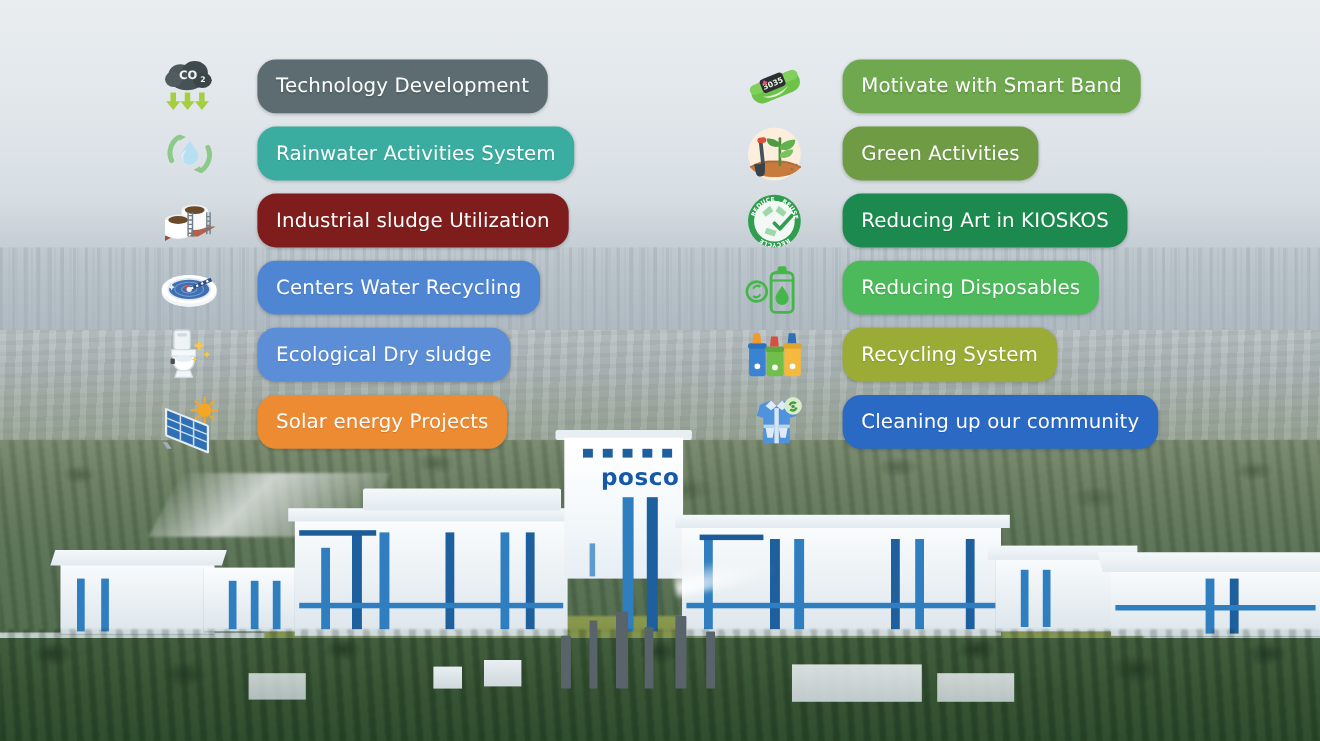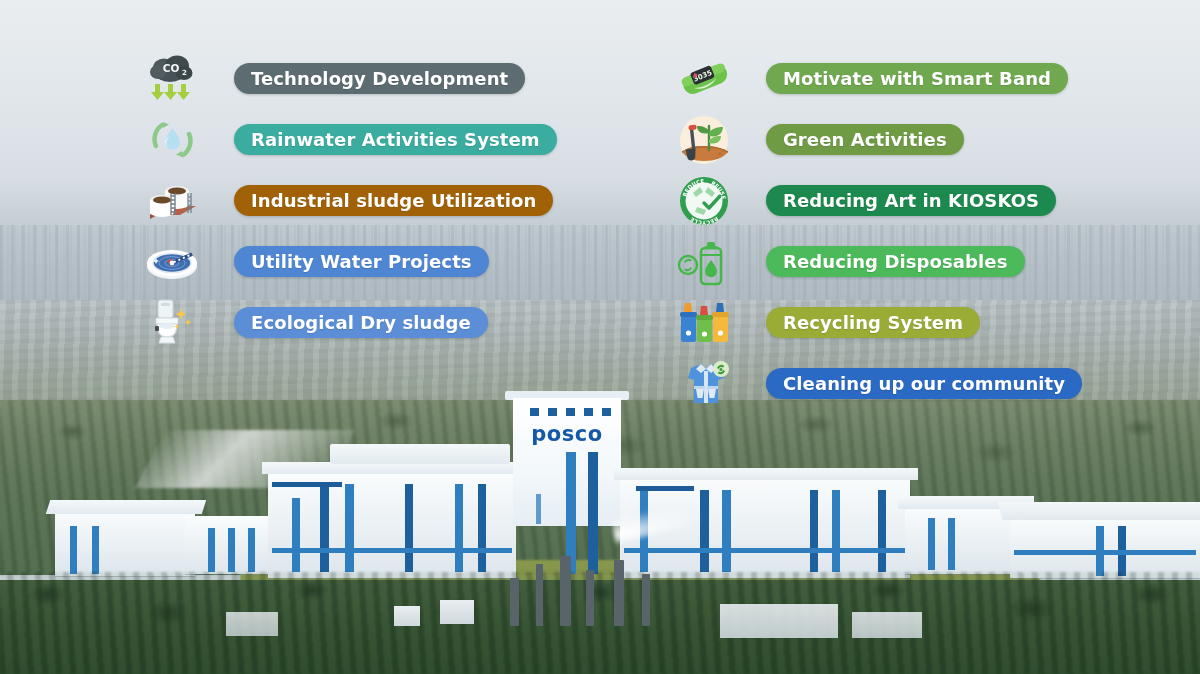--- a/index.html
+++ b/index.html
@@ -75,20 +75,21 @@
   .vstripe.dark{background:#1e5f9e;}
   .hstripe{position:absolute;background:#2f7ec0;height:5px;}
   .hstripe.dark{background:#1d5c99;}
   .tower{position:absolute;left:513px;top:0px;width:108px;height:128px;
     background:linear-gradient(180deg,#ffffff 0%,#f3f8fb 55%,#e6eef4 100%);}
   .tower-roof{position:absolute;left:505px;top:-7px;width:124px;height:9px;background:#e8eff4;border-radius:2px;}
   .posco-word{
     position:absolute;left:513px;top:24px;width:108px;text-align:center;
     font-family:"DejaVu Sans", sans-serif;font-weight:700;font-size:21px;letter-spacing:.5px;
     color:#1558a8;
+    padding-left:15px;
   }
   .smoke{
     position:absolute;left:612px;top:110px;width:90px;height:26px;
     background:radial-gradient(ellipse at 10% 70%,rgba(255,255,255,.92),rgba(255,255,255,0) 72%);
     filter:blur(2.2px);transform:rotate(-12deg);
   }
   .fg-forest{
     position:absolute;left:0;top:580px;width:1200px;height:94px;
     background:linear-gradient(180deg,#3f5c3c 0%,#355232 45%,#2c4a2c 100%);
   }
@@ -115,22 +116,22 @@
   .col{position:absolute;}
   .col-left{left:140px;top:48px;}
   .col-right{left:672px;top:48px;}
   .row{position:relative;height:61px;display:flex;align-items:center;}
   .icon-slot{
     width:66px;height:58px;position:relative;flex:0 0 66px;
     display:flex;align-items:center;justify-content:center;
   }
   .pill{
     display:inline-flex;align-items:center;justify-content:center;
-    height:31px;padding:0 17px;border-radius:17px;
-    color:#ffffff;font-weight:700;font-size:18px;letter-spacing:.1px;
+    height:49px;padding:0 17px;border-radius:17px;
+    color:#ffffff;font-weight:400;font-size:18px;letter-spacing:.1px;
     white-space:nowrap;line-height:1;
     font-family:"DejaVu Sans", sans-serif;
     box-shadow:0 1px 3px rgba(0,0,0,.18);
     text-shadow:0 1px 1px rgba(0,0,0,.13);
   }
   .pill-wrap{margin-left:28px;display:flex;align-items:center;}
   svg{display:block;overflow:visible;}
 </style>
 </head>
 <body>
@@ -288,21 +289,21 @@
             <path d="M27 20v22M31 20v22"></path>
             <path d="M27 23h4M27 27h4M27 31h4M27 35h4M27 39h4"></path>
           </g>
           <g stroke="#6d7c86" stroke-width="1.2">
             <path d="M44 20v20M47 20v20"></path>
             <path d="M44 24h3M44 28h3M44 32h3M44 36h3"></path>
           </g>
         </svg>
       </div>
       <div class="pill-wrap">
-        <span class="pill" style="background:#a16207;">Industrial sludge Utilization</span>
+        <span class="pill" style="background:#7f1d1d;">Industrial sludge Utilization</span>
       </div>
     </div>
 
     <div class="row">
       <div class="icon-slot">
         <svg width="58" height="56" viewBox="0 0 58 56">
           <ellipse cx="28" cy="32" rx="25" ry="13" fill="#f2f5f7"></ellipse>
           <ellipse cx="28" cy="29" rx="25" ry="13" fill="#ffffff"></ellipse>
           <ellipse cx="28" cy="29" rx="19" ry="9.5" fill="#3f6fb0"></ellipse>
           <ellipse cx="28" cy="29" rx="19" ry="9.5" fill="none" stroke="#dfe8ee" stroke-width="1.5"></ellipse>
@@ -320,21 +321,21 @@
             </g>
             <path d="M24 25h6l-3 8z" fill="#c94f3d"></path>
           </g>
           <circle cx="28" cy="29" r="2.4" fill="#eef4f8"></circle>
           <g fill="#ffffff" opacity=".9">
             <path d="M12 24l1 2 2 1-2 1-1 2-1-2-2-1 2-1z"></path>
           </g>
         </svg>
       </div>
       <div class="pill-wrap">
-        <span class="pill" style="background:#4f86d4;">Utility Water Projects</span>
+        <span class="pill" style="background:#4f86d4;">Centers Water Recycling</span>
       </div>
     </div>
 
     <div class="row">
       <div class="icon-slot">
         <svg width="58" height="56" viewBox="0 0 58 56">
           <rect x="14" y="5" width="15" height="18" rx="2.5" fill="#eef3f6" stroke="#c8d4da" stroke-width="1.2"></rect>
           <rect x="17" y="8" width="9" height="3" rx="1.5" fill="#cfdae1"></rect>
           <path d="M12 23h22v6H12z" fill="#f6f9fb" stroke="#cfdae1" stroke-width="1"></path>
           <path d="M13 29h20c0 9-4 13-10 13s-10-4-10-13z" fill="#ffffff" stroke="#d3dde3" stroke-width="1.2"></path>
@@ -346,20 +347,45 @@
             <path d="M44 24l1 2.2 2.2 1-2.2 1-1 2.2-1-2.2-2.2-1 2.2-1z"></path>
             <path d="M33 29l.8 1.8 1.8.8-1.8.8-.8 1.8-.8-1.8-1.8-.8 1.8-.8z"></path>
           </g>
         </svg>
       </div>
       <div class="pill-wrap">
         <span class="pill" style="background:#5b8ed6;">Ecological Dry sludge</span>
       </div>
     </div>
 
+    <div class="row">
+      <div class="icon-slot">
+        <svg width="58" height="56" viewBox="0 0 58 56">
+          <g fill="#f5a623">
+            <circle cx="42" cy="17" r="6.5"></circle>
+            <g stroke="#f5a623" stroke-width="2.2" stroke-linecap="round">
+              <path d="M42 5.5v3.5M42 25v3.5M30.5 17H34M50 17h3.5"></path>
+              <path d="M33.8 8.8l2.5 2.5M47.7 22.7l2.5 2.5M50.2 8.8l-2.5 2.5M36.3 22.7l-2.5 2.5"></path>
+            </g>
+          </g>
+          <g transform="skewY(22) translate(0,-12)">
+            <rect x="6" y="24" width="40" height="26" rx="1.5" fill="#e9eef2"></rect>
+            <rect x="8" y="26" width="36" height="22" fill="#2e6fb5"></rect>
+            <g stroke="#cfe0ef" stroke-width="1.4">
+              <path d="M20 26v22M32 26v22"></path>
+              <path d="M8 33h36M8 40h36"></path>
+            </g>
+          </g>
+          <path d="M4 46l4 6h4l-4-6z" fill="#9fb0bc"></path>
+        </svg>
+      </div>
+      <div class="pill-wrap">
+        <span class="pill" style="background:#ed8b33;">Solar energy Projects</span>
+      </div>
+    </div>
   </div>
 
   <div class="col col-right">
 
     <div class="row">
       <div class="icon-slot">
         <svg width="58" height="56" viewBox="0 0 58 56">
           <g transform="rotate(-22 29 28)">
             <rect x="6" y="19" width="46" height="19" rx="9.5" fill="#6dc24a"></rect>
             <rect x="6" y="19" width="46" height="9" rx="4.5" fill="#81d05e"></rect>

